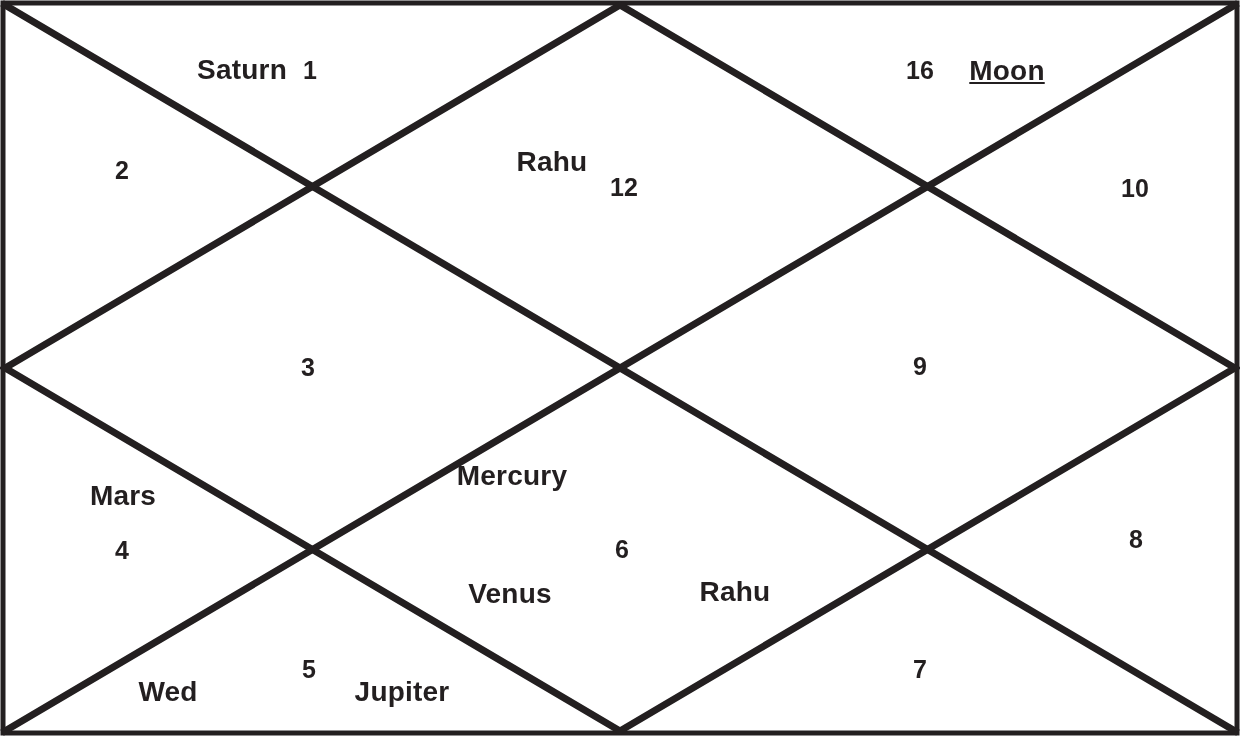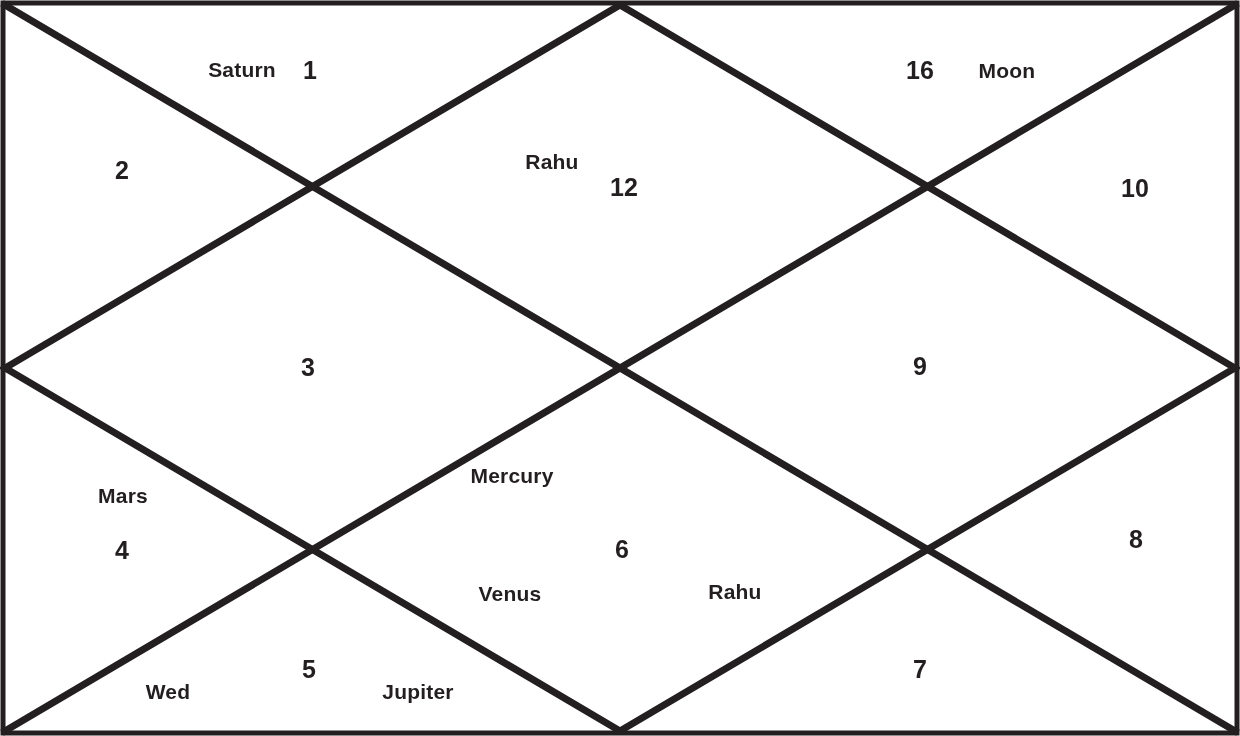--- a/index.html
+++ b/index.html
@@ -41,21 +41,21 @@
     font-weight: bold;
     white-space: nowrap;
     transform: translate(-50%, -50%);
     pointer-events: auto;
     letter-spacing: 0.2px;
   }
   .house-num {
     font-size: 25px;
   }
   .planet {
-    font-size: 21px;
+    font-size: 28px;
   }
 </style>
 </head>
 <body>
 
 <div id="chart-root">
 
   <svg id="chart-svg" viewBox="0 0 1240 736">
     <rect x="3" y="3" width="1234" height="730" fill="#ffffff" stroke="#231f20" stroke-width="5"></rect>
 
@@ -68,28 +68,28 @@
 
   <div class="label-layer" id="label-layer">
       <div class="lbl house-num" style="left: 310px; top: 70px;">1</div>
       <div class="lbl planet" style="left: 242px; top: 70px;">Saturn</div>
       <div class="lbl house-num" style="left: 122px; top: 170px;">2</div>
       <div class="lbl house-num" style="left: 308px; top: 367px;">3</div>
       <div class="lbl house-num" style="left: 122px; top: 550px;">4</div>
       <div class="lbl planet" style="left: 89px; top: 496px; margin-left: 34px;">Mars</div>
       <div class="lbl house-num" style="left: 309px; top: 669px;">5</div>
       <div class="lbl planet" style="left: 168px; top: 692px;">Wed</div>
-      <div class="lbl planet" style="left: 418px; top: 692px; text-align: center;">Jupiter</div>
+      <div class="lbl planet" style="left: 402px; top: 692px; text-align: center;">Jupiter</div>
       <div class="lbl house-num" style="left: 622px; top: 549px;">6</div>
       <div class="lbl planet" style="left: 512px; top: 476px;">Mercury</div>
       <div class="lbl planet" style="left: 510px; top: 594px;">Venus</div>
       <div class="lbl planet" style="left: 735px; top: 592px;">Rahu</div>
       <div class="lbl house-num" style="left: 920px; top: 669px;">7</div>
       <div class="lbl house-num" style="left: 1136px; top: 539px;">8</div>
       <div class="lbl house-num" style="left: 920px; top: 366px;">9</div>
       <div class="lbl house-num" style="left: 1135px; top: 188px;">10</div>
       <div class="lbl house-num" style="left: 920px; top: 70px;">16</div>
-      <div class="lbl planet" style="left: 1007px; top: 71px;">Moon</div>
+      <div class="lbl planet" style="left: 1007px; top: 71px; text-decoration: underline;">Moon</div>
       <div class="lbl house-num" style="left: 624px; top: 187px;">12</div>
       <div class="lbl planet" style="left: 552px; top: 162px;">Rahu</div>
     </div>
 
 </div>
 
 </body></html>

